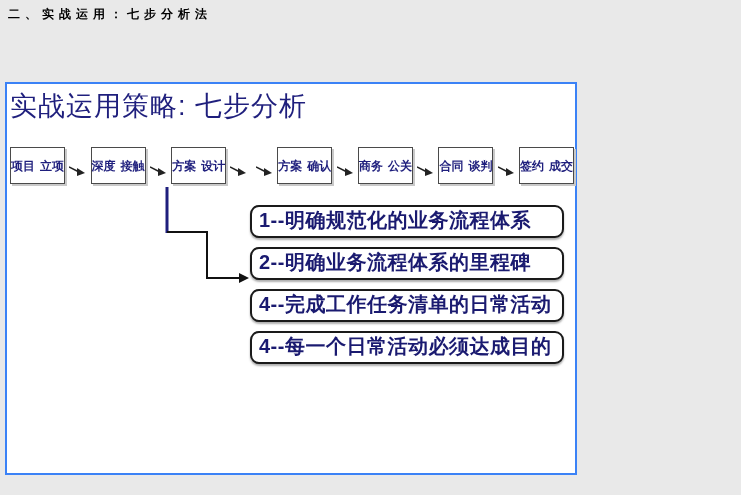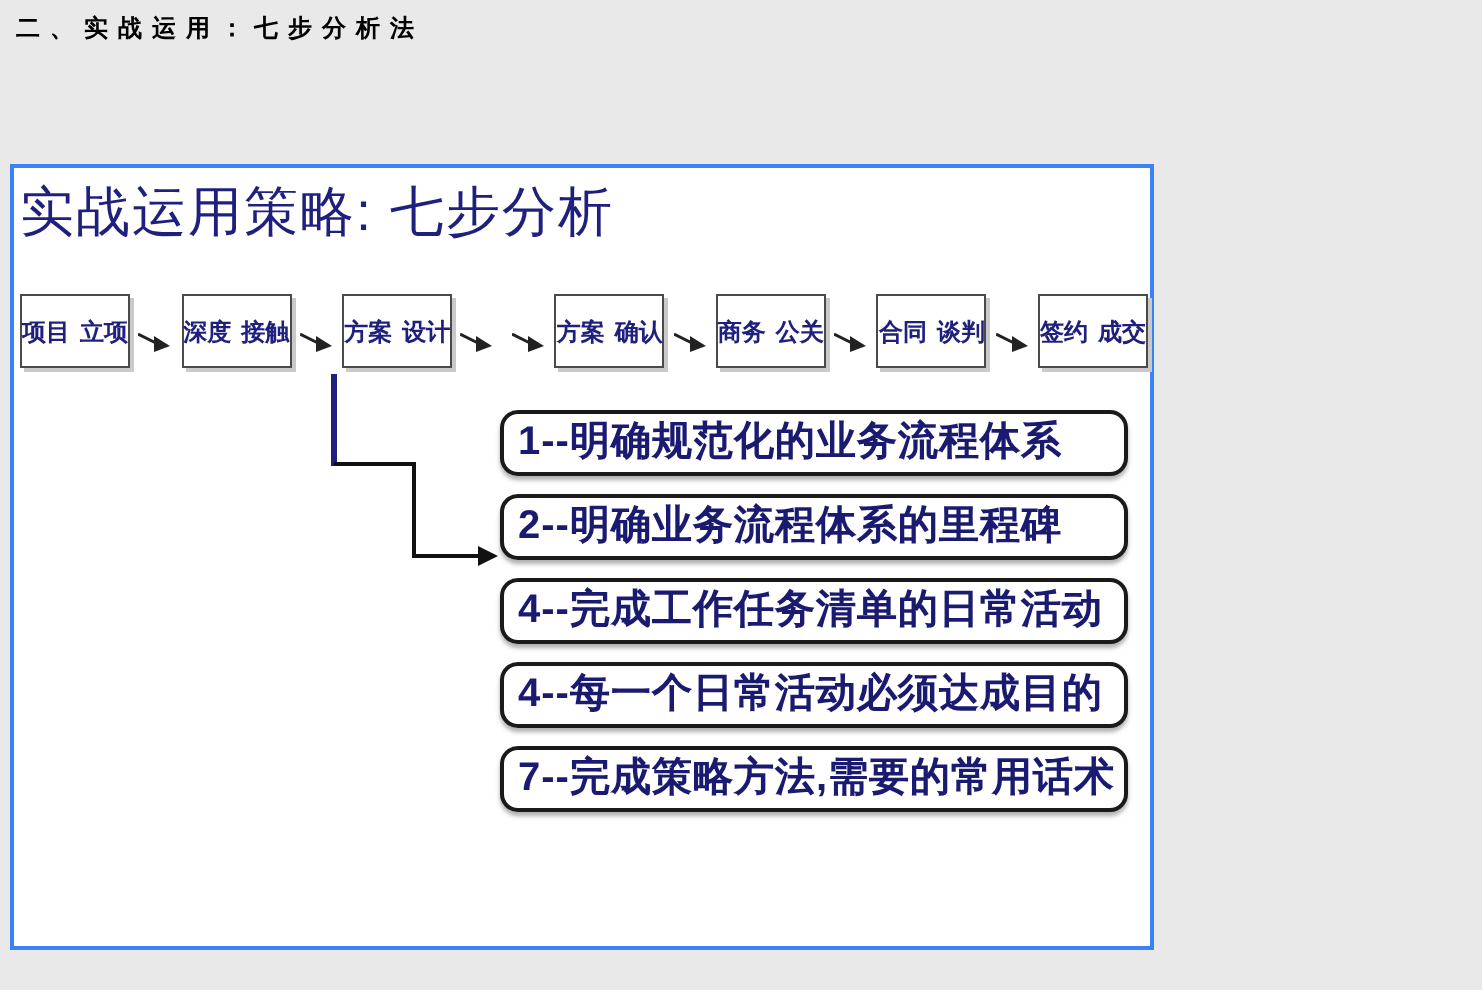--- a/index.html
+++ b/index.html
@@ -215,18 +215,15 @@
 
   <div class="analysis-item">
     <span class="item-text">4--完成工作任务清单的日常活动</span>
   </div>
 
   <div class="analysis-item">
     <span class="item-text">4--每一个日常活动必须达成目的</span>
   </div>
 
 
-  <div class="analysis-item">
-    <span class="item-text">7--完成策略方法,需要的常用话术</span>
-  </div>
 </div>
 
 </div>
 
 </body></html>

